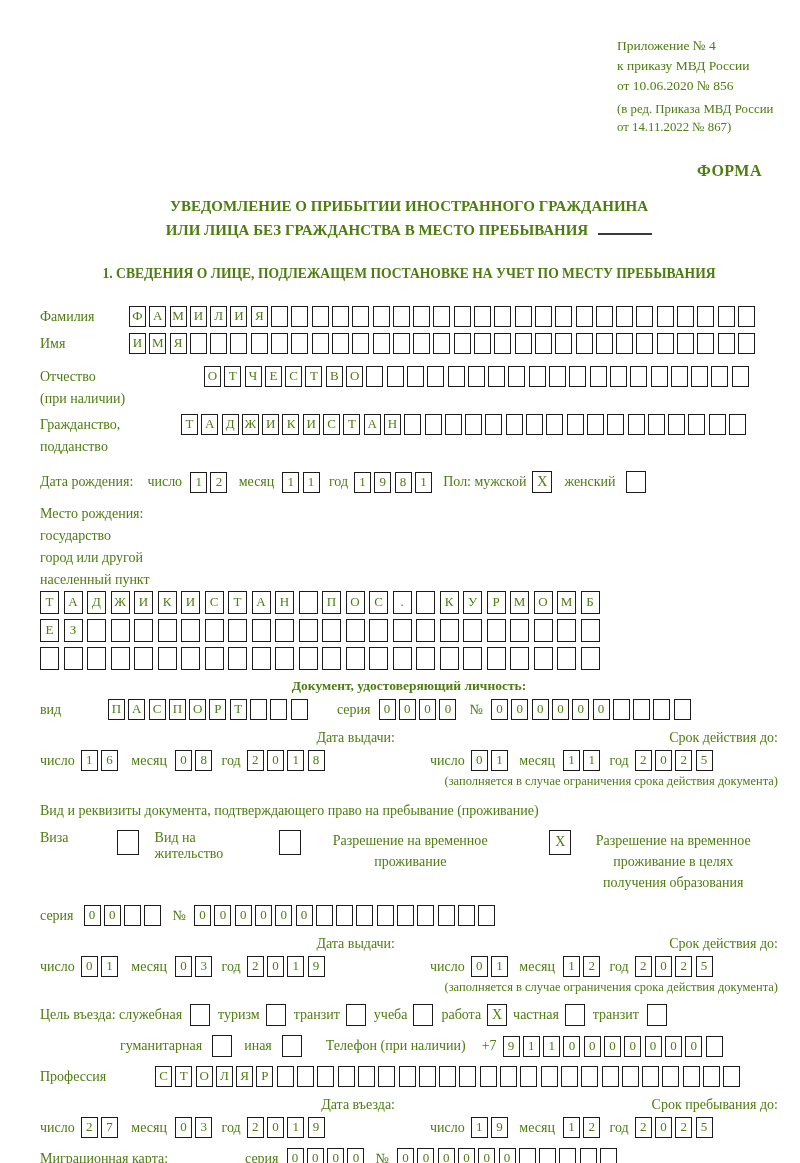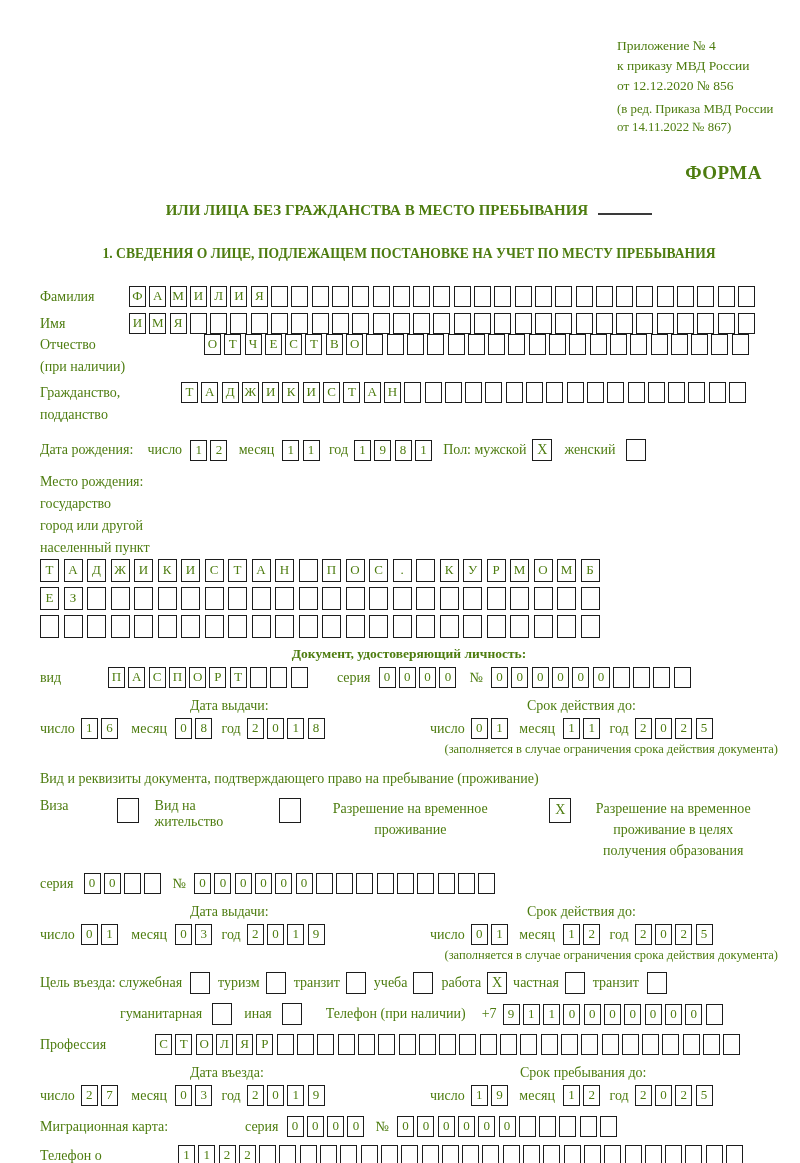--- a/index.html
+++ b/index.html
@@ -6,21 +6,21 @@
   html,body { background:#ffffff; }
   .page {
     width:800px; height:1163px; background:#fff; color:#4d7c0f;
     font-family:"Liberation Serif","DejaVu Serif",serif;
     font-size:14px; padding:36px 22px 0 40px; overflow:hidden; position:relative;
   }
   
   .appendix { margin-left:577px; line-height:20px; font-size:13.5px; }
   .appendix .ed { font-size:12.8px; line-height:18px; }
   .appendix .ed-first { margin-top:4px; }
-  .forma { margin-top:26px; text-align:right; padding-right:16px; font-weight:bold; font-size:19px; letter-spacing:.5px; }
+  .forma { margin-top:26px; text-align:right; padding-right:16px; font-weight:bold; font-size:16px; letter-spacing:.5px; }
   .title { margin-top:14px; text-align:center; font-weight:bold; font-size:15px; line-height:24px; }
   .blank-line { display:inline-block; width:54px; border-bottom:2.5px solid #3a3a3a; margin-left:10px; height:14px; }
   .sec { margin-top:24px; text-align:center; font-weight:bold; font-size:13.6px; }
 
   .form-body { margin-top:24px; }
   .row { display:flex; align-items:center; margin-top:6px; }
   .row-top { align-items:flex-start; }
   .lbl { flex:none; }
   .lbl2 { line-height:22px; }
   .cellrow { white-space:nowrap; display:inline-block; }
@@ -34,67 +34,68 @@
     text-align:center; font-size:14px; line-height:22px; vertical-align:middle; flex:none;
   }
   .chk-s { width:20px; height:22px; line-height:19px; }
   .ml6{margin-left:6px} .ml8{margin-left:8px} .ml10{margin-left:10px} .ml12{margin-left:12px}
   .ml14{margin-left:14px} .ml16{margin-left:16px} .ml20{margin-left:20px} .ml24{margin-left:24px} .ml26{margin-left:26px}
   .w89{width:89px} .w164{width:164px} .w141{width:141px} .w115{width:115px} .w138{width:138px} .w205{width:205px} .w68{width:68px}
   .center-b { text-align:center; font-weight:bold; font-size:13.5px; margin-top:8px; }
   .duo { display:flex; margin-top:10px; }
   .duo .dl { width:355px; flex:none; }
   .duo .dr { flex:1; }
-  .dhead { margin-bottom:4px; }
+  .dhead { margin-bottom:4px;text-align:right; }
   .dh-l { margin-left:150px; }
   .dh-r { margin-left:132px; }
   .dfields { display:flex; align-items:center; }
   .note-r { text-align:right; font-size:12.5px; margin-top:3px; }
   .para { margin-top:10px; line-height:23px; }
   .cbrow { display:flex; align-items:flex-start; margin-top:8px; }
   .cbitem { display:flex; align-items:flex-start;gap:42px; }
   .cb-label-c { text-align:center; line-height:21px; }
   .vrow { margin-bottom:5px; }
 </style>
 </head>
 <body>
 
 <div class="page">
 
   <div class="appendix">
     <div>Приложение № 4</div>
     <div>к приказу МВД России</div>
-    <div>от 12.12.2020 № 856</div>
+    <div>от 10.06.2020 № 856</div>
     <div class="ed ed-first">(в ред. Приказа МВД России</div>
     <div class="ed">от 14.11.2022 № 867)</div>
   </div>
 
   <div class="forma">ФОРМА</div>
 
   <div class="title">
+    <div>УВЕДОМЛЕНИЕ О ПРИБЫТИИ ИНОСТРАННОГО ГРАЖДАНИНА</div>
     <div>
       <span>ИЛИ ЛИЦА БЕЗ ГРАЖДАНСТВА В МЕСТО ПРЕБЫВАНИЯ</span><span class="blank-line"></span>
     </div>
   </div>
 
   <div class="sec">1. СВЕДЕНИЯ О ЛИЦЕ, ПОДЛЕЖАЩЕМ ПОСТАНОВКЕ НА УЧЕТ ПО МЕСТУ ПРЕБЫВАНИЯ</div>
 
   <div class="form-body">
 
     <div class="row">
       <span class="lbl w89">Фамилия</span>
       <span class="cellrow"><span class="cell">Ф</span><span class="cell">А</span><span class="cell">М</span><span class="cell">И</span><span class="cell">Л</span><span class="cell">И</span><span class="cell">Я</span><span class="cell"></span><span class="cell"></span><span class="cell"></span><span class="cell"></span><span class="cell"></span><span class="cell"></span><span class="cell"></span><span class="cell"></span><span class="cell"></span><span class="cell"></span><span class="cell"></span><span class="cell"></span><span class="cell"></span><span class="cell"></span><span class="cell"></span><span class="cell"></span><span class="cell"></span><span class="cell"></span><span class="cell"></span><span class="cell"></span><span class="cell"></span><span class="cell"></span><span class="cell"></span><span class="cell"></span></span>
     </div>
 
     <div class="row">
       <span class="lbl w89">Имя</span>
       <span class="cellrow"><span class="cell">И</span><span class="cell">М</span><span class="cell">Я</span><span class="cell"></span><span class="cell"></span><span class="cell"></span><span class="cell"></span><span class="cell"></span><span class="cell"></span><span class="cell"></span><span class="cell"></span><span class="cell"></span><span class="cell"></span><span class="cell"></span><span class="cell"></span><span class="cell"></span><span class="cell"></span><span class="cell"></span><span class="cell"></span><span class="cell"></span><span class="cell"></span><span class="cell"></span><span class="cell"></span><span class="cell"></span><span class="cell"></span><span class="cell"></span><span class="cell"></span><span class="cell"></span><span class="cell"></span><span class="cell"></span><span class="cell"></span></span>
     </div>
 
-    <div class="row row-top" style="margin-top:0;">
+    <div class="row row-top" style="margin-top:12px;">
       <span class="lbl w164 lbl2">
         <span>Отчество</span><br>
         <span>(при наличии)</span>
       </span>
       <span class="cellrow"><span class="cell">О</span><span class="cell">Т</span><span class="cell">Ч</span><span class="cell">Е</span><span class="cell">С</span><span class="cell">Т</span><span class="cell">В</span><span class="cell">О</span><span class="cell"></span><span class="cell"></span><span class="cell"></span><span class="cell"></span><span class="cell"></span><span class="cell"></span><span class="cell"></span><span class="cell"></span><span class="cell"></span><span class="cell"></span><span class="cell"></span><span class="cell"></span><span class="cell"></span><span class="cell"></span><span class="cell"></span><span class="cell"></span><span class="cell"></span><span class="cell"></span><span class="cell"></span></span>
     </div>
 
     <div class="row row-top" style="margin-top:4px;">
       <span class="lbl w141 lbl2">
         <span>Гражданство,</span><br>

